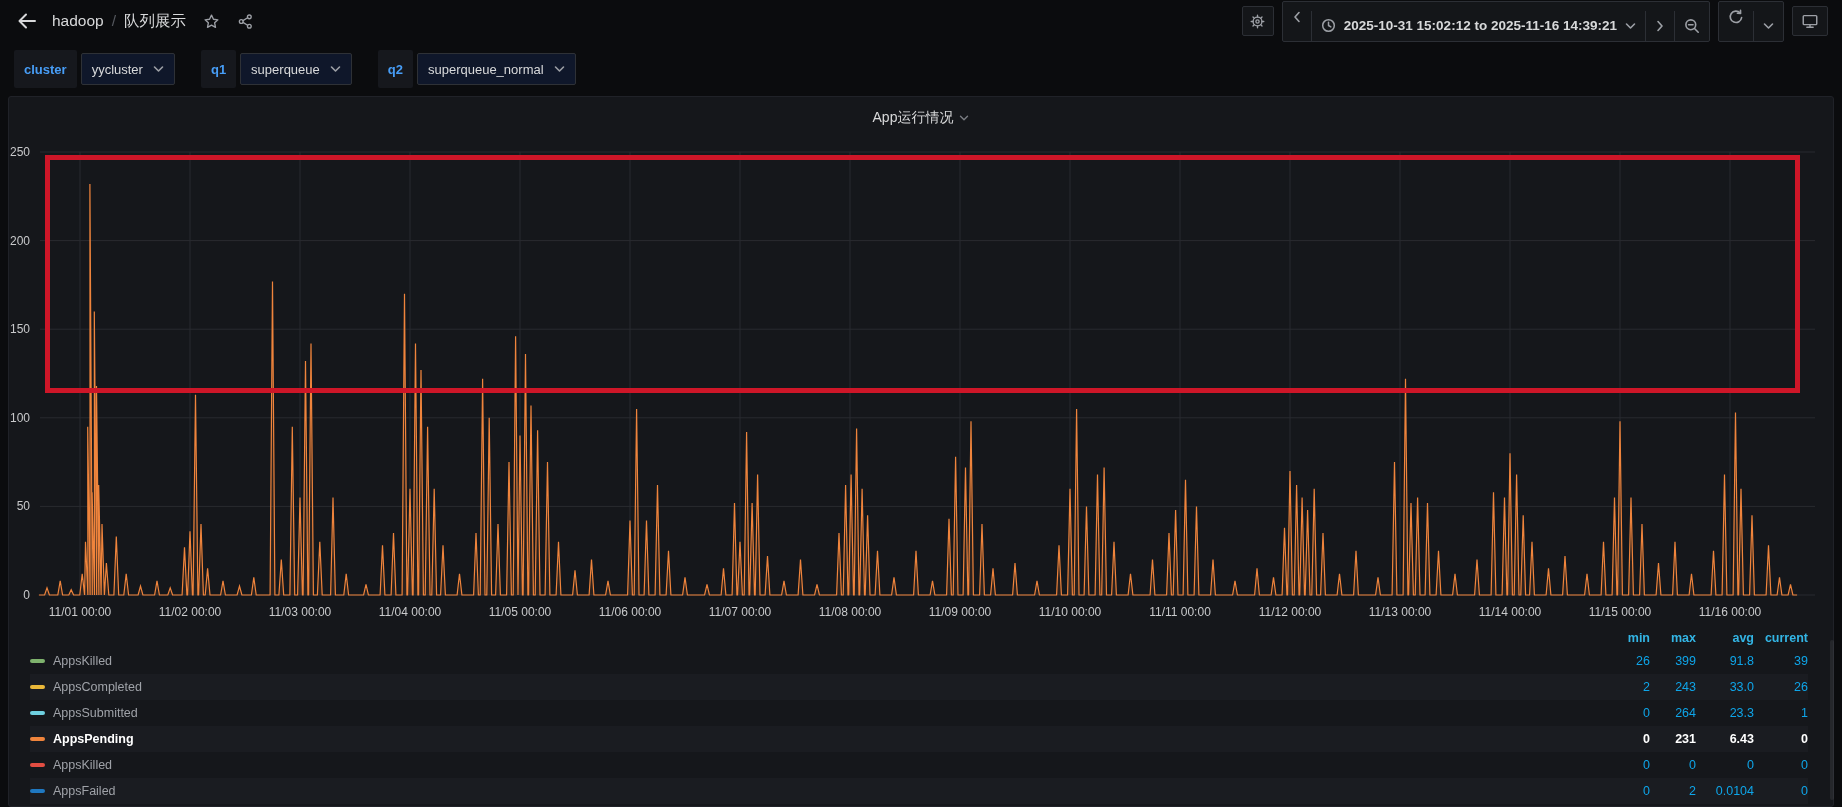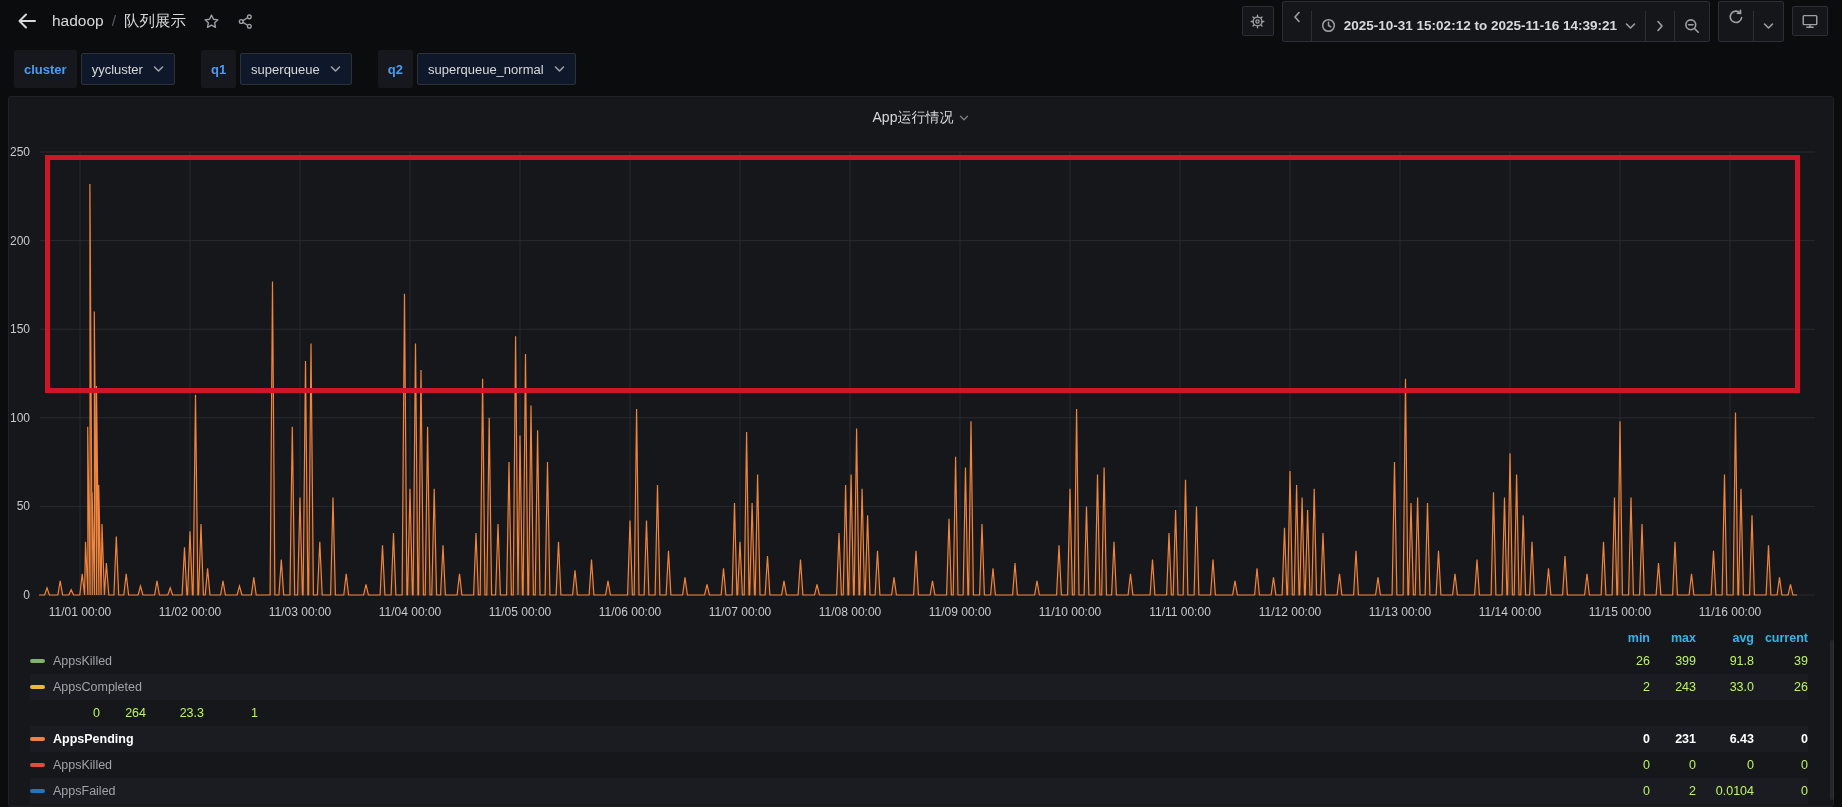--- a/index.html
+++ b/index.html
@@ -39,21 +39,21 @@
 
   .chart-wrap{position:absolute;left:0;top:130px;width:1842px;height:500px;}
   .annotation-rect{position:absolute;left:45px;top:155px;width:1745px;height:228px;border:5px solid #ce1628;z-index:6;pointer-events:none;}
 
   
   .legend{position:absolute;left:8px;top:628px;width:1826px;box-sizing:border-box;padding:0 26px 0 22px;font-size:12.5px;}
   .legend-header{display:flex;align-items:center;height:20px;}
   .legend-row{display:flex;align-items:center;height:26px;}
   .legend-row.stripe{background:#1a1c21;}
   .lg-name-col{flex:1;display:flex;align-items:center;gap:8px;min-width:0;}
-  .lg-col{width:60px;text-align:right;color:#bef264;}
+  .lg-col{width:60px;text-align:right;color:#0ea5e9;}
   .lg-col.c-min{width:70px}.lg-col.c-max{width:46px}.lg-col.c-avg{width:58px}.lg-col.c-cur{width:54px}
   .legend-header .lg-col{color:#33b5e5;font-weight:700;cursor:pointer;}
   .swatch{width:15px;height:4px;border-radius:2px;flex:none;cursor:pointer;}
   .series-name{color:#9fa2a8;cursor:pointer;}
   .legend-row.em .series-name,.legend-row.em .lg-col{color:#ffffff;font-weight:700;}
   .legend-scrollbar{position:absolute;right:8px;top:640px;width:4px;height:160px;background:rgba(255,255,255,0.07);border-radius:2px;}
 </style>
 </head>
 <body>
 
@@ -258,20 +258,24 @@
       <div class="lg-name-col">
         <span class="swatch" style="background:#EAB839"></span>
         <span class="series-name">AppsCompleted</span>
       </div>
       <div class="lg-col c-min">2</div>
       <div class="lg-col c-max">243</div>
       <div class="lg-col c-avg">33.0</div>
       <div class="lg-col c-cur">26</div>
     </div>
     <div class="legend-row">
+      <div class="lg-name-col">
+        <span class="swatch" style="background:#6ED0E0"></span>
+        <span class="series-name">AppsSubmitted</span>
+      </div>
       <div class="lg-col c-min">0</div>
       <div class="lg-col c-max">264</div>
       <div class="lg-col c-avg">23.3</div>
       <div class="lg-col c-cur">1</div>
     </div>
     <div class="legend-row stripe em">
       <div class="lg-name-col">
         <span class="swatch" style="background:#EF843C"></span>
         <span class="series-name">AppsPending</span>
       </div>

